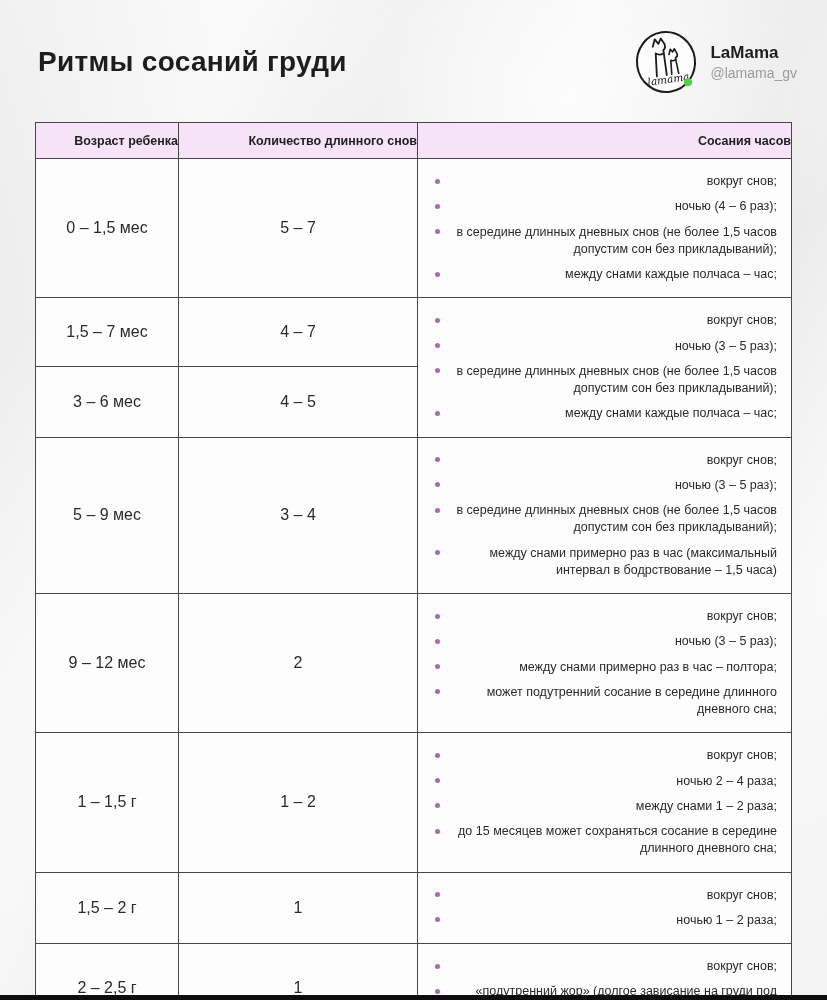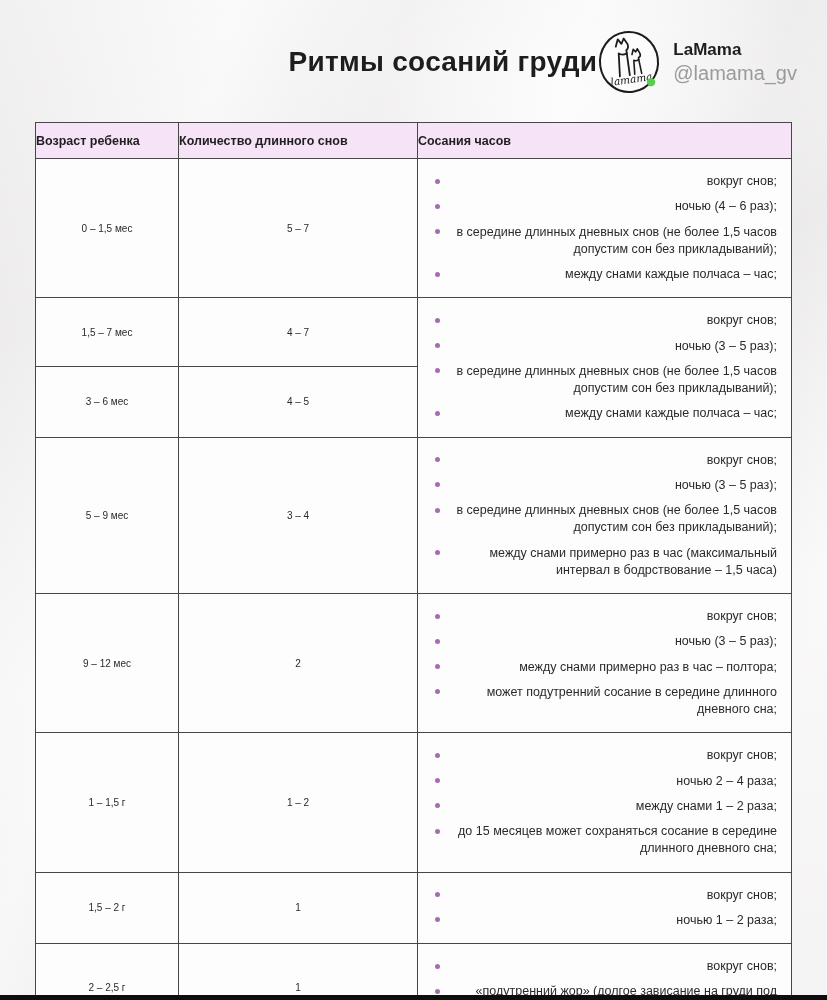--- a/index.html
+++ b/index.html
@@ -21,55 +21,55 @@
     position:relative;
     width:827px;height:1000px;
     overflow:hidden;
     background:
       radial-gradient(ellipse 500px 300px at 70% 10%, rgba(255,255,255,.65), rgba(255,255,255,0) 60%),
       linear-gradient(104deg, rgba(0,0,0,.025) 0%, rgba(255,255,255,.5) 22%, rgba(0,0,0,.02) 38%, rgba(255,255,255,.45) 55%, rgba(0,0,0,.03) 74%, rgba(255,255,255,.4) 90%),
       linear-gradient(172deg, rgba(255,255,255,.4) 0%, rgba(0,0,0,.02) 30%, rgba(255,255,255,.35) 62%, rgba(0,0,0,.025) 100%),
       #f3f1f2;
   }
   .header{
-    display:flex;justify-content:flex-end;align-items:center;
+    display:flex;justify-content:space-between;align-items:center;
     padding:34px 30px 0 38px;
     height:90px;
   }
   .title{
     font-size:28px;font-weight:800;letter-spacing:.3px;color:#1d1d1d;
   }
   .brand{display:flex;align-items:center;gap:12px;}
   .brand-logo{width:64px;height:66px;flex:0 0 auto;}
   .brand-text{display:flex;flex-direction:column;gap:2px;}
   .brand-name{font-size:17px;font-weight:700;color:#1d1d1d;}
-  .brand-handle{font-size:20px;color:#9b999c;}
+  .brand-handle{font-size:14px;color:#9b999c;}
 
   table.rhythms{
     margin:32px 35px 0 35px;
     width:757px;
     border-collapse:collapse;
     table-layout:fixed;
     background:#fefdfe;
   }
   table.rhythms col.c1{width:143px;}
   table.rhythms col.c2{width:239px;}
   table.rhythms th, table.rhythms td{
     border:1px solid var(--line);
     vertical-align:middle;
   }
   table.rhythms thead th{
     height:36px;
     background:var(--header-pink);
     font-size:12.5px;font-weight:700;color:#1f1f1f;
-    text-align:left;
+    text-align:right;
   }
   td.c-age, td.c-naps{
     text-align:center;
-    font-size:10px;
+    font-size:16px;
     color:#2a2a2a;
   }
   td.c-suck{padding:6px 14px 6px 16px;}
   td.c-suck ul{list-style:none;text-align:right;}
   td.c-suck li{
     position:relative;
     padding-left:14px;
     margin:8px 0;
     font-size:12.5px;
     line-height:1.38;

